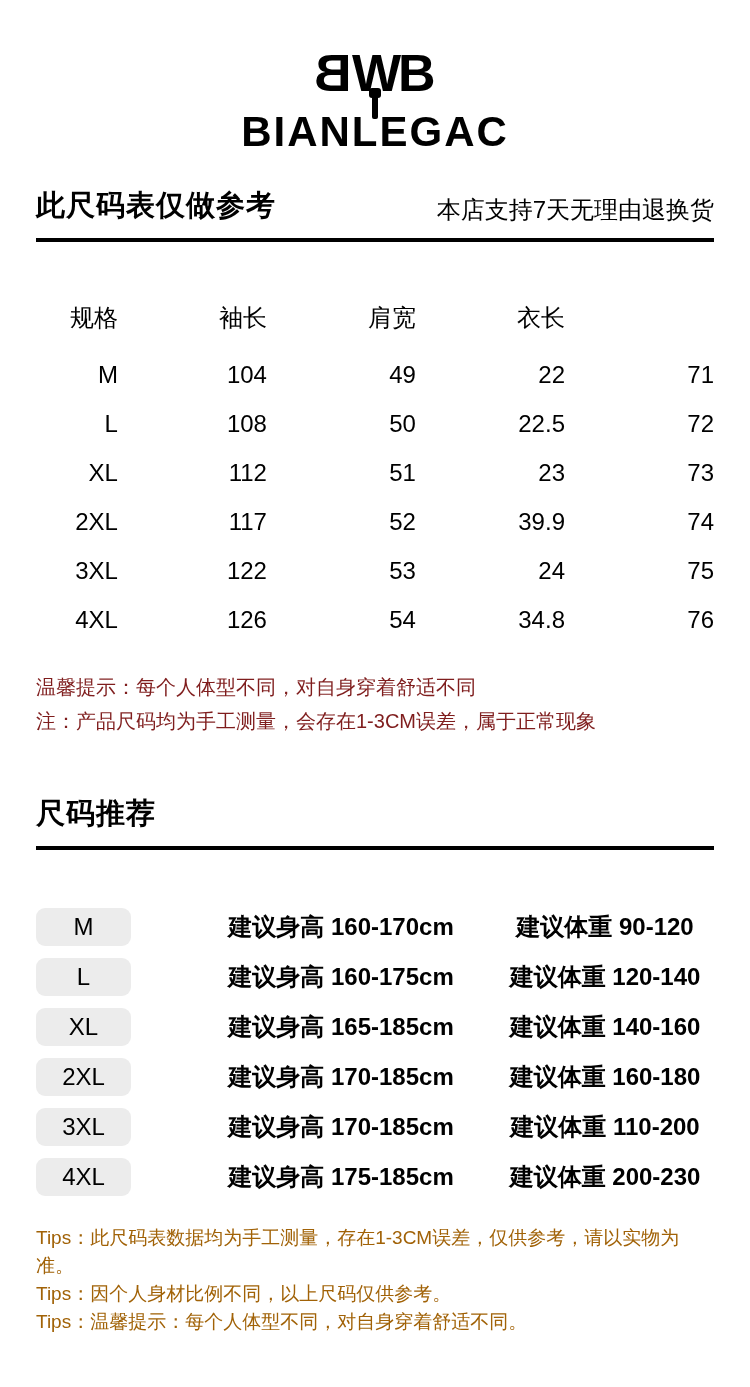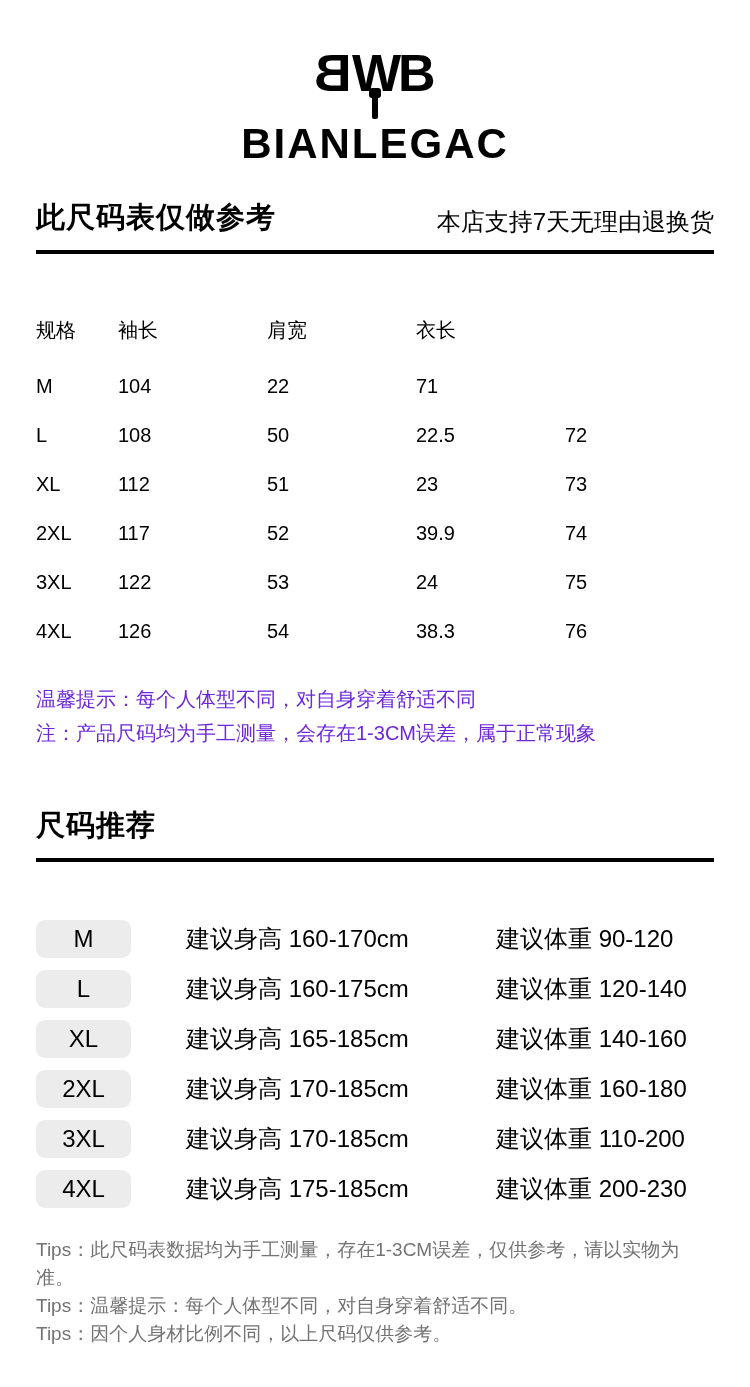--- a/index.html
+++ b/index.html
@@ -22,57 +22,57 @@
   .logo-w { display:inline-block; position:relative; }
   .zipper-stem {
     position:absolute; left:50%; bottom:-11px; transform:translateX(-50%);
     width:6px; height:24px; background:#000; border-radius:2px;
   }
   .zipper-pull {
     position:absolute; left:50%; bottom:10px; transform:translateX(-50%);
     width:12px; height:10px; background:#000; border-radius:3px;
   }
   .brand-name {
-    margin-top:12px; font-size:42px; font-weight:bold; letter-spacing:2px;
+    font-size:42px; font-weight:bold; letter-spacing:2px;
   }
 
   
   .section-header {
     display:flex; justify-content:space-between; align-items:flex-end;
     border-bottom:4px solid #000; padding-bottom:12px;
   }
   .section1-header { margin-top:30px; }
   .section2-header { margin-top:56px; }
   .section-title { font-size:29px; font-weight:bold; letter-spacing:1px; }
   .section-note  { font-size:24px; font-weight:400; }
 
   
   .size-table { margin-top:54px; }
   .t-row {
     display:grid; grid-template-columns:0.55fr 1fr 1fr 1fr 1fr;
-    height:49px; align-items:center; text-align:left; font-size:20px;
+    height:49px; align-items:center; text-align:right; font-size:24px;
   }
   .t-head { height:44px; margin-bottom:10px; }
 
-  .small-tips { margin-top:26px; color:#6d28d9; font-size:20px; line-height:34px; }
+  .small-tips { margin-top:26px; color:#7f1d1d; font-size:20px; line-height:34px; }
 
   
   .rec-rows { margin-top:58px; }
   .rec-row {
     display:grid; grid-template-columns:150px 310px 1fr;
     align-items:center; height:38px; margin-bottom:12px;
   }
   .size-badge {
     width:95px; height:38px; background:#ececec; border-radius:9px;
     display:flex; align-items:center; justify-content:center;
     font-size:24px;
   }
-  .rec-height, .rec-weight { text-align:left; font-size:24px; font-weight:400; }
+  .rec-height, .rec-weight { text-align:center; font-size:24px; font-weight:700; }
 
-  .bottom-tips { margin-top:28px; color:#737373; font-size:19px; line-height:28px; }
+  .bottom-tips { margin-top:28px; color:#a16207; font-size:19px; line-height:28px; }
 </style>
 </head>
 <body>
 
 <div class="page">
 
   <div class="logo-block">
     <div class="logo-mark">
       <span class="logo-b-left">B</span><span class="logo-w">W</span><span>B</span>
       <span class="zipper-stem"></span>
@@ -89,20 +89,21 @@
   <div class="size-table">
     <div class="t-row t-head">
       <span>规格</span>
       <span>袖长</span>
       <span>肩宽</span>
       <span>衣长</span>
     </div>
     <div class="t-row">
       <span>M</span>
       <span>104</span>
+      <span>49</span>
       <span>22</span>
       <span>71</span>
     </div>
     <div class="t-row">
       <span>L</span>
       <span>108</span>
       <span>50</span>
       <span>22.5</span>
       <span>72</span>
     </div>
@@ -124,21 +125,21 @@
       <span>3XL</span>
       <span>122</span>
       <span>53</span>
       <span>24</span>
       <span>75</span>
     </div>
     <div class="t-row">
       <span>4XL</span>
       <span>126</span>
       <span>54</span>
-      <span>38.3</span>
+      <span>34.8</span>
       <span>76</span>
     </div>
   </div>
 
   <div class="small-tips">
     <div>温馨提示：每个人体型不同，对自身穿着舒适不同</div>
     <div>注：产品尺码均为手工测量，会存在1-3CM误差，属于正常现象</div>
   </div>
 
   <div class="section-header section2-header">
@@ -173,17 +174,17 @@
     </div>
     <div class="rec-row">
       <span class="size-badge">4XL</span>
       <span class="rec-height">建议身高 175-185cm</span>
       <span class="rec-weight">建议体重 200-230</span>
     </div>
   </div>
 
   <div class="bottom-tips">
     <div>Tips：此尺码表数据均为手工测量，存在1-3CM误差，仅供参考，请以实物为准。</div>
+    <div>Tips：因个人身材比例不同，以上尺码仅供参考。</div>
     <div>Tips：温馨提示：每个人体型不同，对自身穿着舒适不同。</div>
-    <div>Tips：因个人身材比例不同，以上尺码仅供参考。</div>
   </div>
 
 </div>
 
 </body></html>

